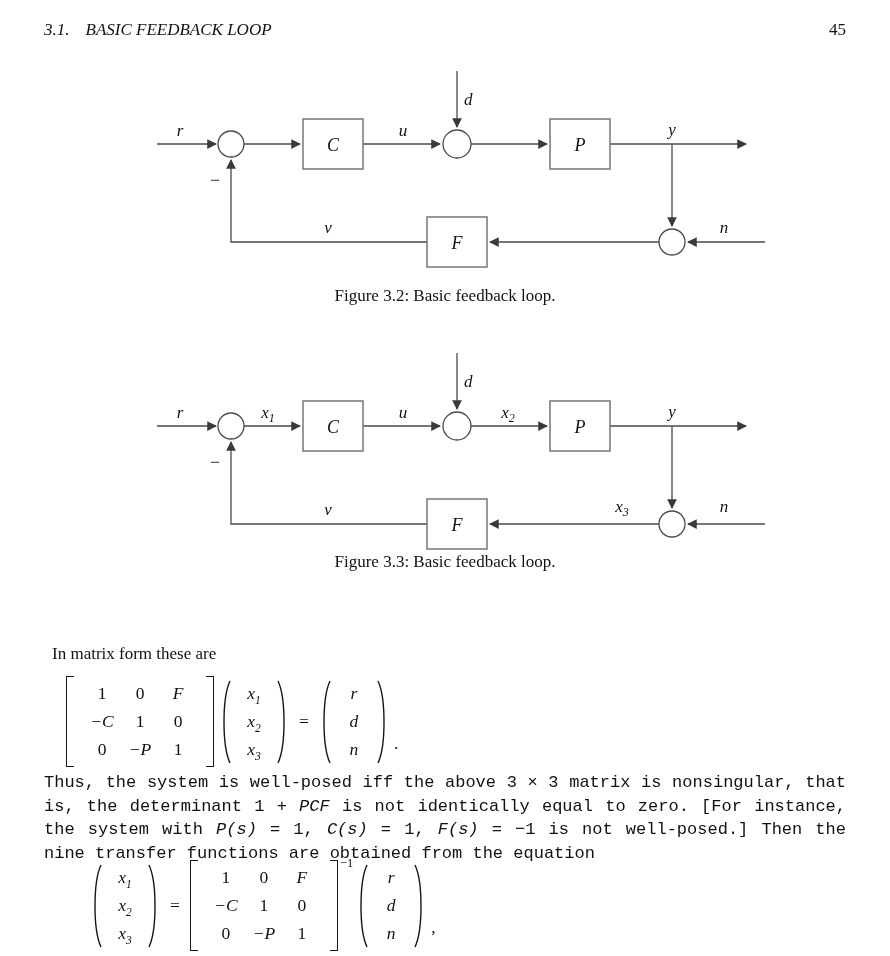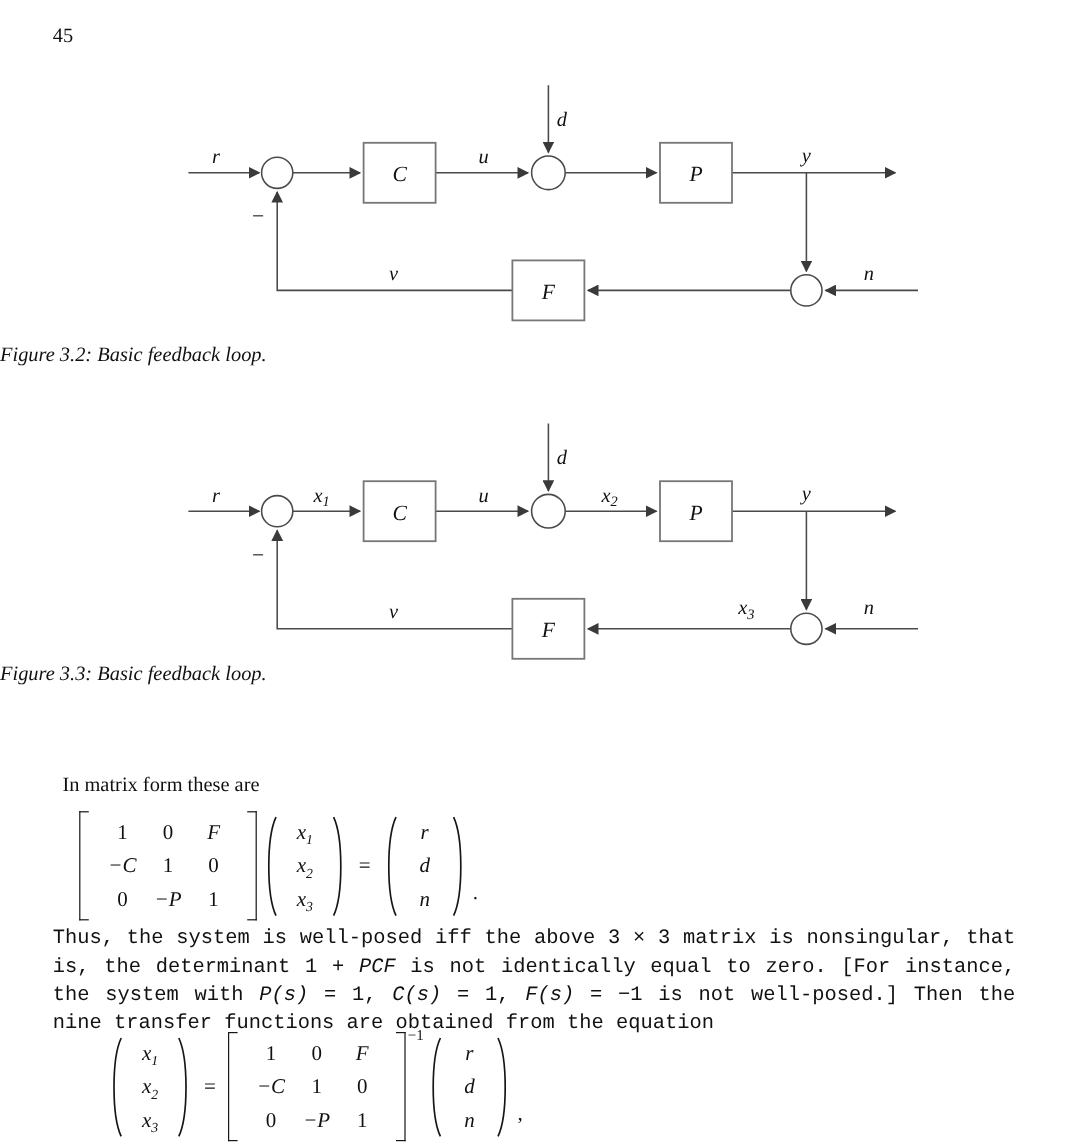--- a/index.html
+++ b/index.html
@@ -11,21 +11,21 @@
   .hdr{position:absolute;top:20px;left:44px;right:44px;display:flex;justify-content:space-between;font-size:17px;}
   .hdr .sec{font-style:italic;}
   .hdr .secnum{margin-right:16px;}
   
   .fig{position:absolute;left:140px;}
   .fig svg{display:block;}
   .fig text{font-family:"Liberation Serif","DejaVu Serif",serif;font-style:italic;font-size:17px;fill:#111;}
   .fig text.blk{font-size:18px;}
   .fig text.rm{font-style:normal;font-size:18px;}
   .fig tspan.sb{font-size:12px;}
-  .cap{position:absolute;left:0;width:890px;text-align:left;font-size:17px;font-style:italic;}
+  .cap{position:absolute;left:0;width:890px;text-align:center;font-size:17px;}
   
   .intro{position:absolute;left:52px;top:644px;font-size:17px;}
   .para{position:absolute;left:44px;top:771px;width:802px;margin:0;font-size:17px;line-height:23.6px;text-align:justify;font-family:Liberation Mono, monospace;}
   .para .mi{font-style:italic;}
   
   .eq{position:absolute;display:flex;align-items:center;font-size:17.5px;}
   .bk{width:7px;align-self:stretch;border:1.6px solid #161616;}
   .bk.l{border-right:none;margin-right:1px;}
   .bk.r{border-left:none;margin-left:1px;}
   .mat{display:grid;grid-template-columns:repeat(3,auto);row-gap:3px;padding:5px 8px;}
@@ -36,20 +36,23 @@
   sub{font-size:11.5px;line-height:0;}
   .par{flex:none;}
   .rel{margin:0 10px;}
   .sup{font-size:12.5px;align-self:flex-start;margin:0 3px 0 2px;transform:translateY(-4px);}
   .term{align-self:center;transform:translateY(22px);margin-left:5px;}
 </style>
 </head>
 <body>
 
 <div class="hdr">
+  <span class="sec">
+    <span class="secnum">3.1.</span><span>BASIC FEEDBACK LOOP</span>
+  </span>
   <span>45</span>
 </div>
 
 <div class="fig" style="top:62px;">
 <svg width="640" height="216" viewBox="0 0 640 216">
   <defs>
     <marker id="ah" viewBox="0 0 10 10" refX="9" refY="5" markerWidth="7.5" markerHeight="7.5" orient="auto">
       <path d="M0,0 L10,5 L0,10 z" fill="#3a3a3a"></path>
     </marker>
   </defs>

